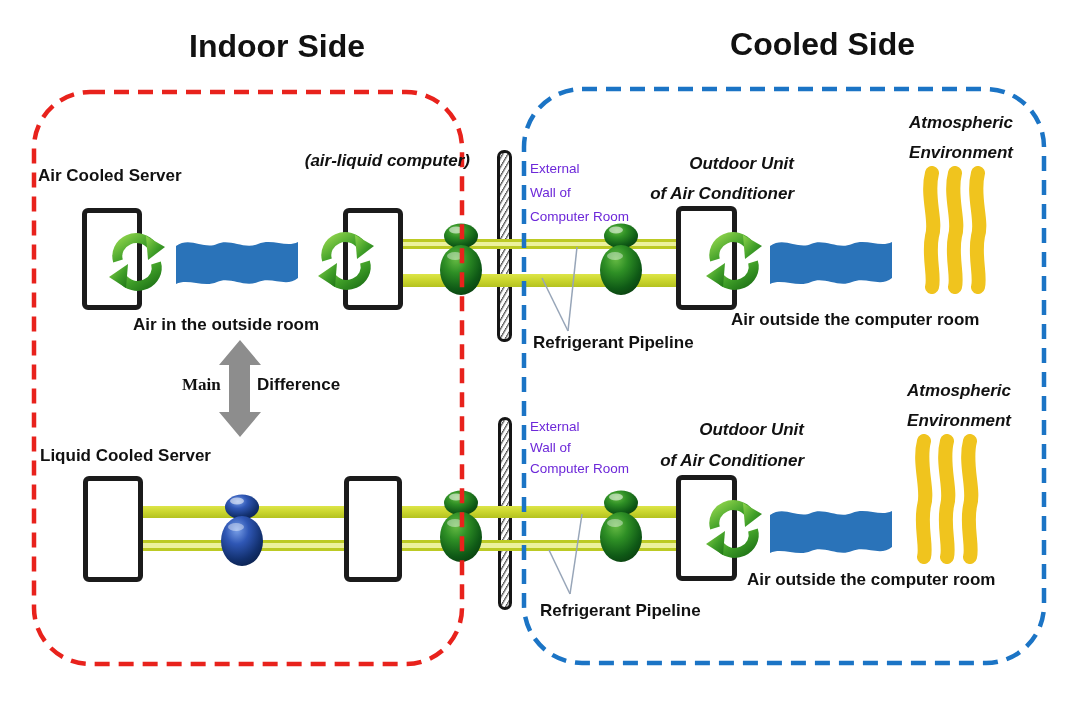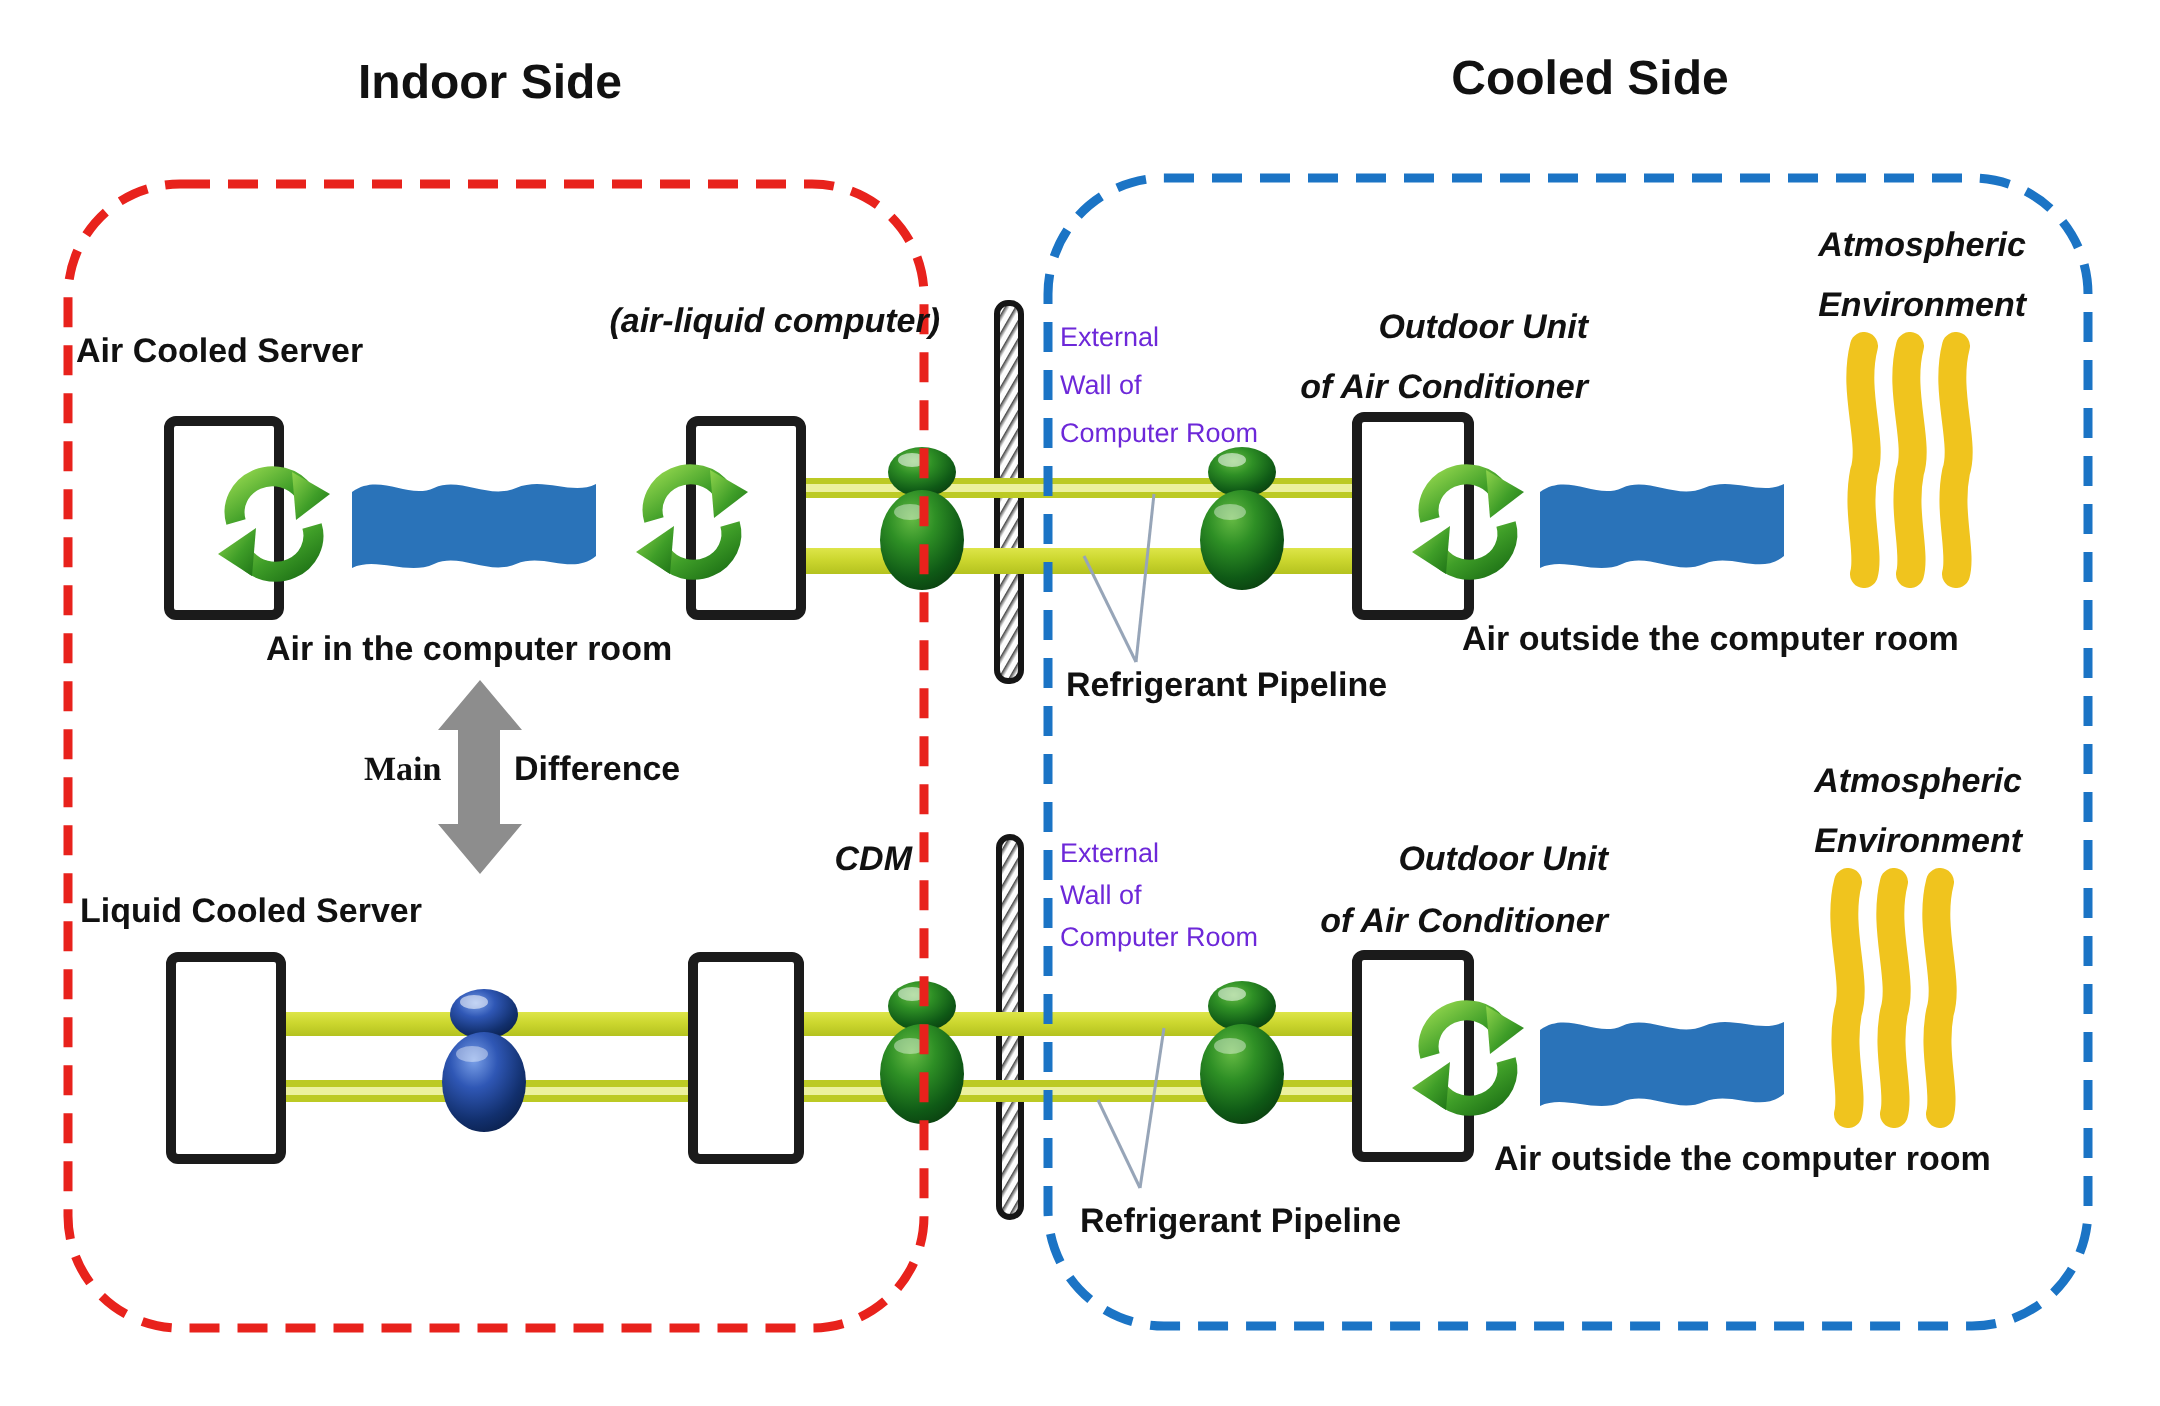--- a/index.html
+++ b/index.html
@@ -11,21 +11,21 @@
   html,body{margin:0;padding:0;background:#ffffff;}
   #stage{position:relative;width:1080px;height:703px;background:#ffffff;overflow:hidden;
          font-family:"Liberation Sans","DejaVu Sans",sans-serif;color:var(--ink);}
   .abs{position:absolute;}
   
   .z-wall{z-index:1;} .z-pipe{z-index:2;} .z-shape{z-index:3;} .z-pump{z-index:4;}
   .z-bound{z-index:5;pointer-events:none;} .z-label{z-index:6;}
   
   .lbl{font-size:17px;font-weight:700;white-space:nowrap;line-height:19px;}
   .lbl-center{text-align:right;white-space:normal;font-style:italic;}
-  .title{font-size:24px;font-weight:700;text-align:center;white-space:nowrap;}
+  .title{font-size:32px;font-weight:700;text-align:right;white-space:nowrap;}
   .small-lbl{font-size:13.5px;font-weight:400;line-height:24px;white-space:nowrap;color:#6d28d9;}
   .small-lbl.tight{line-height:21px;}
   
   .unitbox{box-sizing:border-box;border:5px solid #1b1b1b;border-radius:6px;background:#ffffff;}
   
   .wall{box-sizing:border-box;border:3px solid #151515;border-radius:7px;
         background:repeating-linear-gradient(120deg,#fdfdfd 0 2px,#4e4e4e 2.5px,#fdfdfd 4.5px);}
   
   .pipe{position:absolute;}
   .pipe-solid{background:linear-gradient(180deg,#dde549 0%,#ccd72f 45%,#b4c21f 100%);}
@@ -174,21 +174,21 @@
 
   <div class="abs z-label title" style="left:125px;top:28px;width:240px;">Indoor Side</div>
   <div class="abs z-label title" style="left:675px;top:26px;width:240px;">Cooled Side</div>
 
   <div class="abs z-label lbl" style="left:38px;top:166px;">Air Cooled Server</div>
 
   <div class="abs z-label lbl lbl-center" style="left:255px;top:145px;width:215px;line-height:32px;">
     <span style="display:block">(air-liquid computer)</span>
   </div>
 
-  <div class="abs z-label lbl" style="left:133px;top:315px;">Air in the computer room</div>
+  <div class="abs z-label lbl" style="left:133px;top:315px;">Air in the outside room</div>
 
   <div class="abs z-label small-lbl" style="left:530px;top:157px;">
     <span style="display:block">External</span>
     <span style="display:block">Wall of</span>
     <span style="display:block">Computer Room</span>
   </div>
 
   <div class="abs z-label lbl" style="left:533px;top:333px;">Refrigerant Pipeline</div>
 
   <div class="abs z-label lbl lbl-center" style="left:629px;top:149px;width:165px;line-height:30px;">
@@ -202,21 +202,20 @@
   </div>
 
   <div class="abs z-label lbl" style="left:731px;top:310px;">Air outside the computer room</div>
 
   <div class="abs z-label lbl" style="left:182px;top:375px;font-family:Liberation Serif, serif;">Main</div>
   <div class="abs z-label lbl" style="left:257px;top:375px;">Difference</div>
 
   <div class="abs z-label lbl" style="left:40px;top:446px;">Liquid Cooled Server</div>
 
   <div class="abs z-label lbl lbl-center" style="left:246px;top:413px;width:210px;line-height:33px;">
-    <span style="display:block">CDM</span>
   </div>
 
   <div class="abs z-label small-lbl tight" style="left:530px;top:416px;">
     <span style="display:block">External</span>
     <span style="display:block">Wall of</span>
     <span style="display:block">Computer Room</span>
   </div>
 
   <div class="abs z-label lbl" style="left:540px;top:601px;">Refrigerant Pipeline</div>
 

